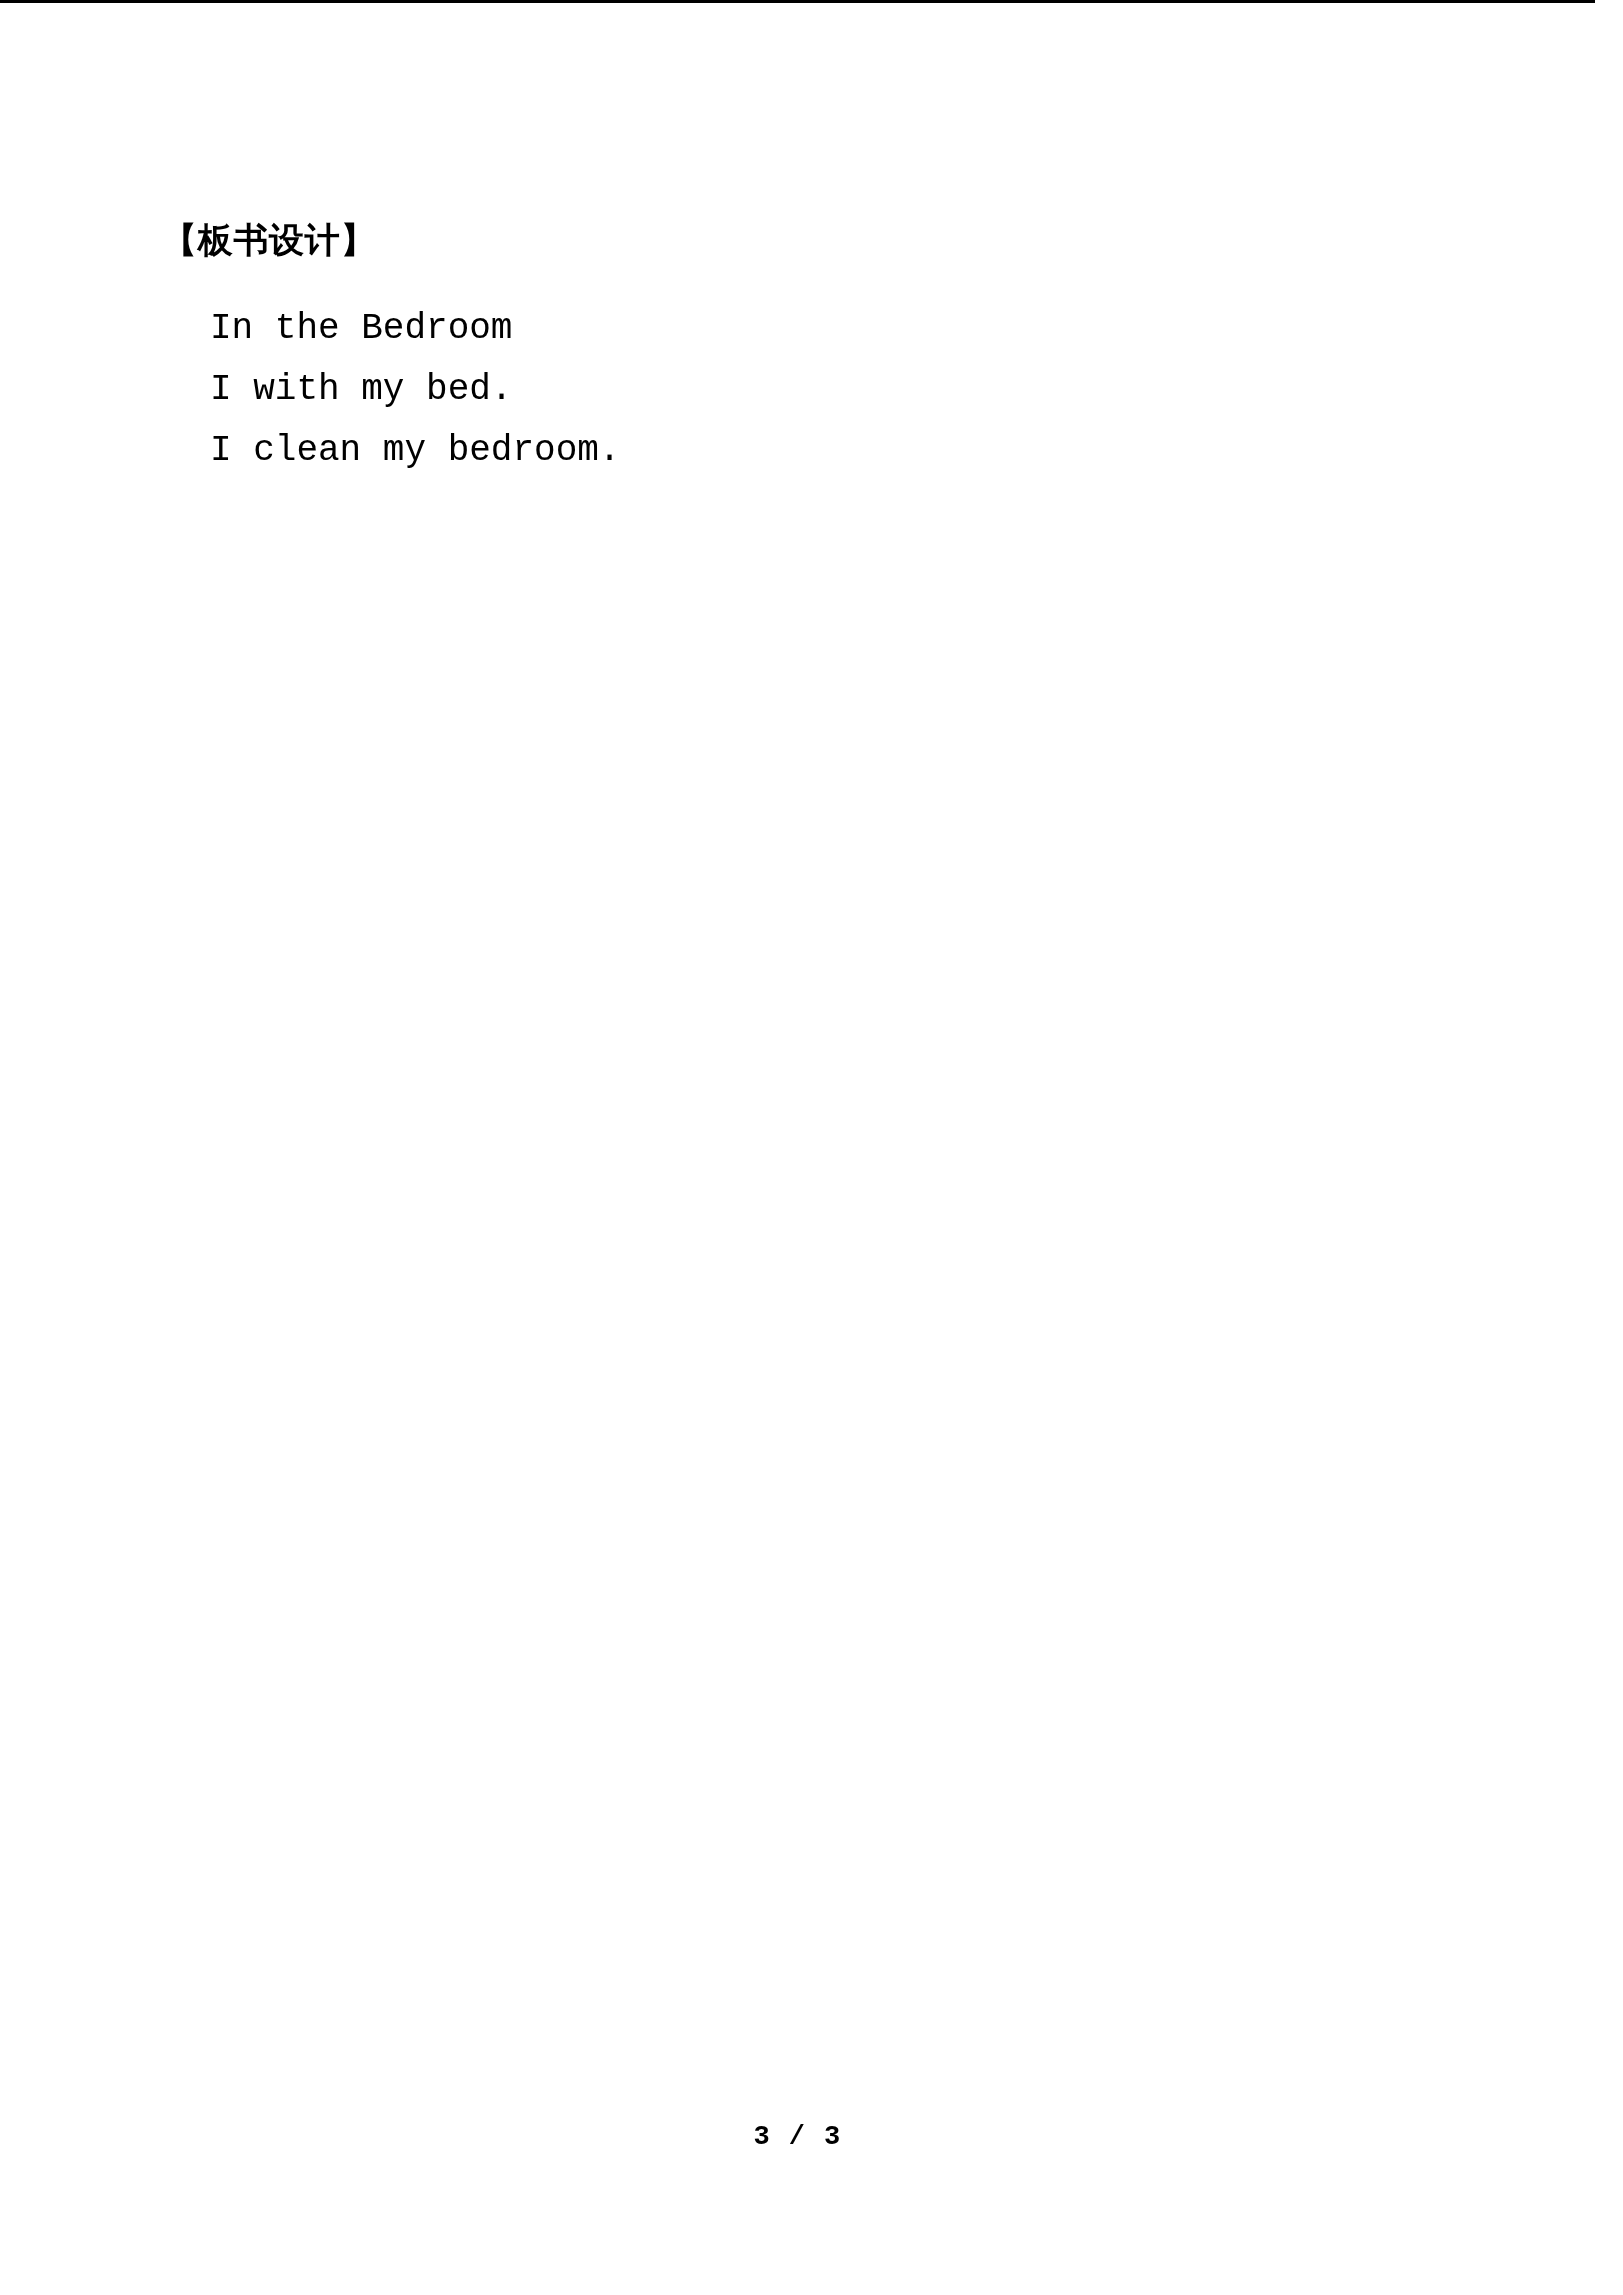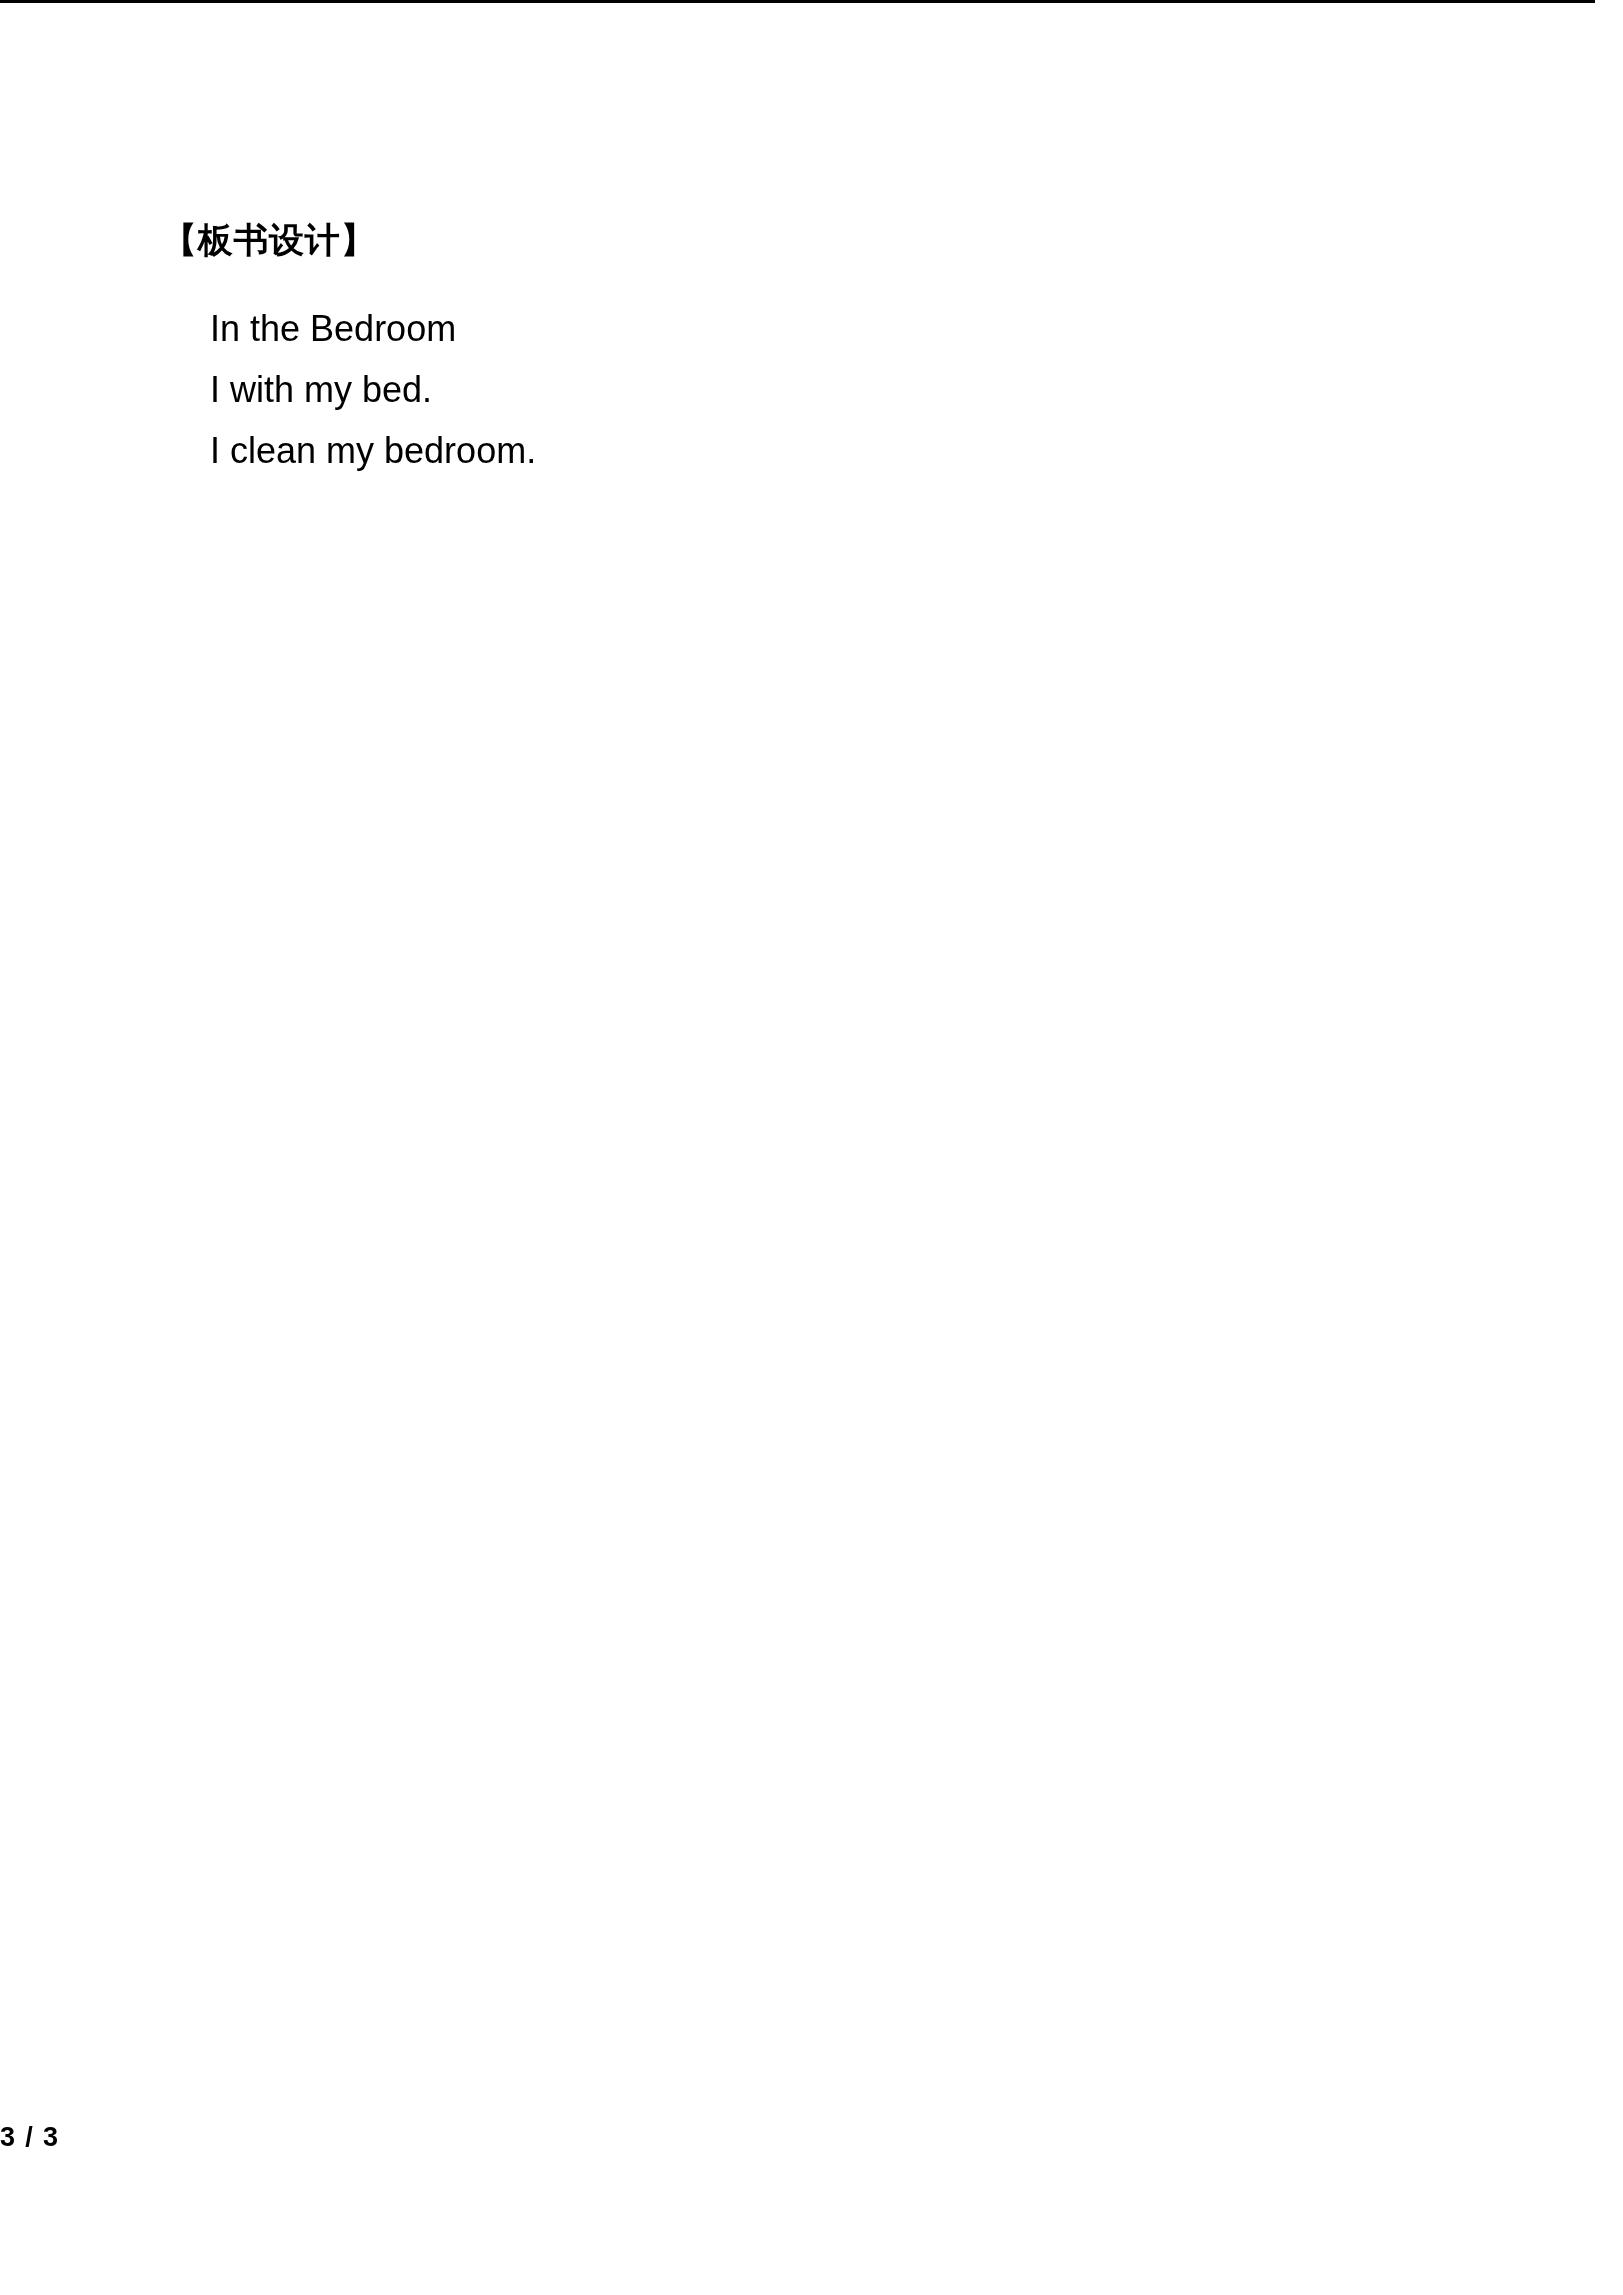--- a/index.html
+++ b/index.html
@@ -6,21 +6,21 @@
     margin: 0;
     padding: 0;
     background: #ffffff;
   }
   .page {
     position: relative;
     width: 1595px;
     height: 2295px;
     background: #ffffff;
     overflow: hidden;
-    font-family: Liberation Sans, sans-serif;
+    font-family: Liberation Mono, monospace;
     color: #000000;
   }
   .top-border {
     position: absolute;
     top: 0;
     left: 0;
     width: 100%;
     height: 3.4px;
     background: #000000;
   }
@@ -45,20 +45,21 @@
     height: 61px;
     line-height: 61px;
     font-size: 36px;
     white-space: nowrap;
   }
   .page-footer {
     position: absolute;
     left: 0;
     top: 2122px;
     width: 100%;
+    text-align: center;
     font-size: 27px;
     font-weight: bold;
     letter-spacing: 1.4px;
   }
 </style>
 </head>
 <body>
 
 <div class="page">
 

